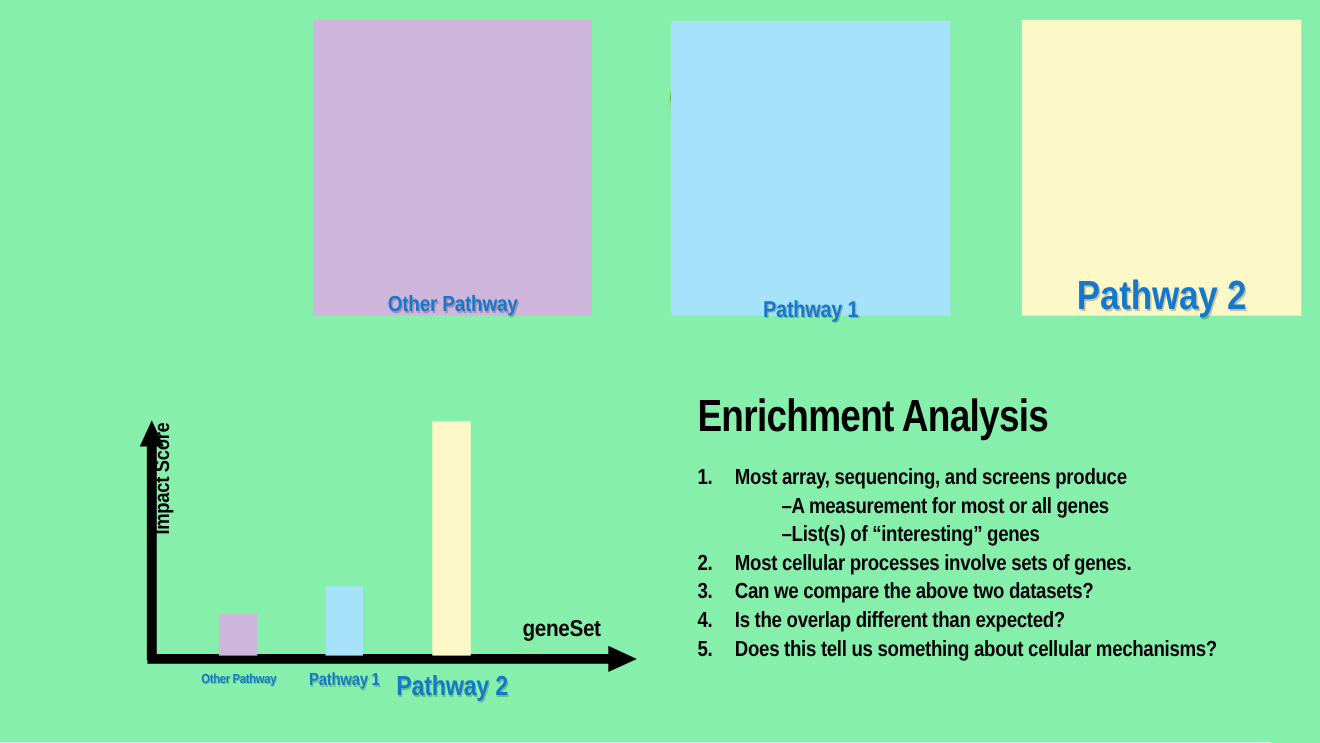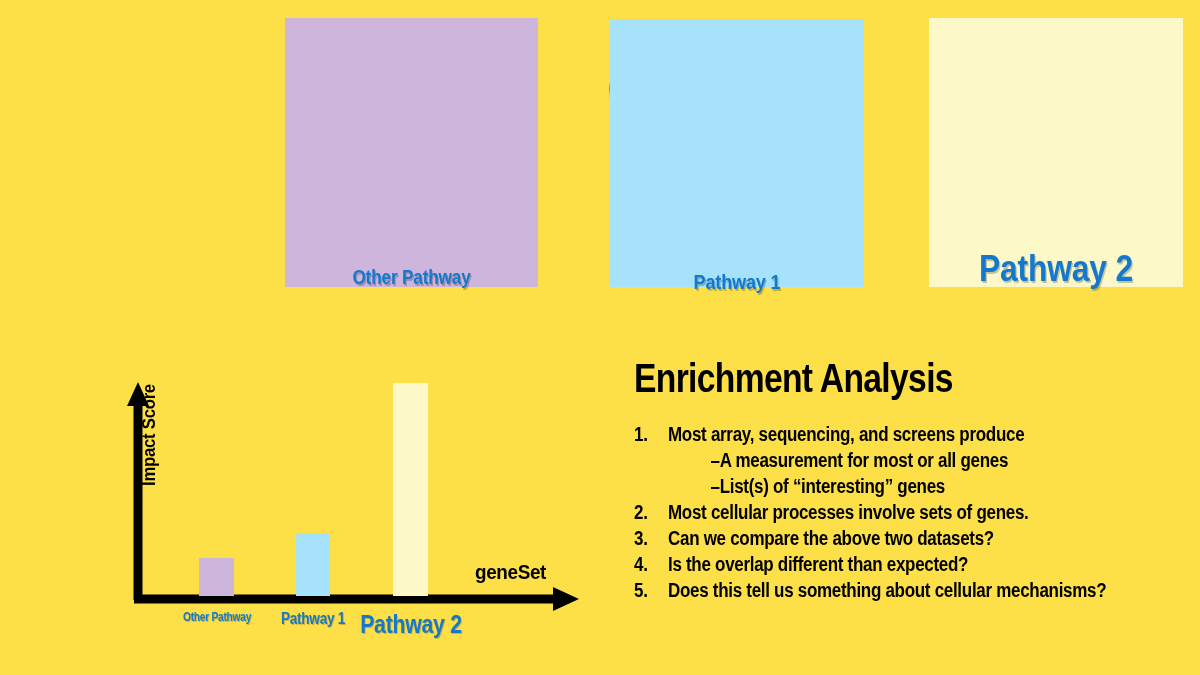--- a/index.html
+++ b/index.html
@@ -13,21 +13,21 @@
     position: relative;
     overflow: hidden;
     font-family: "Liberation Sans", sans-serif;
     -webkit-font-smoothing: antialiased;
   }
   .slide {
     position: absolute;
     inset: 0;
     width: 1200px;
     height: 675px;
-    background: #fde047;
+    background: #86efac;
   }
 
   
   .pathway-box {
     position: absolute;
     box-sizing: border-box;
   }
   .gene-dot {
     position: absolute;
     border-radius: 50%;

